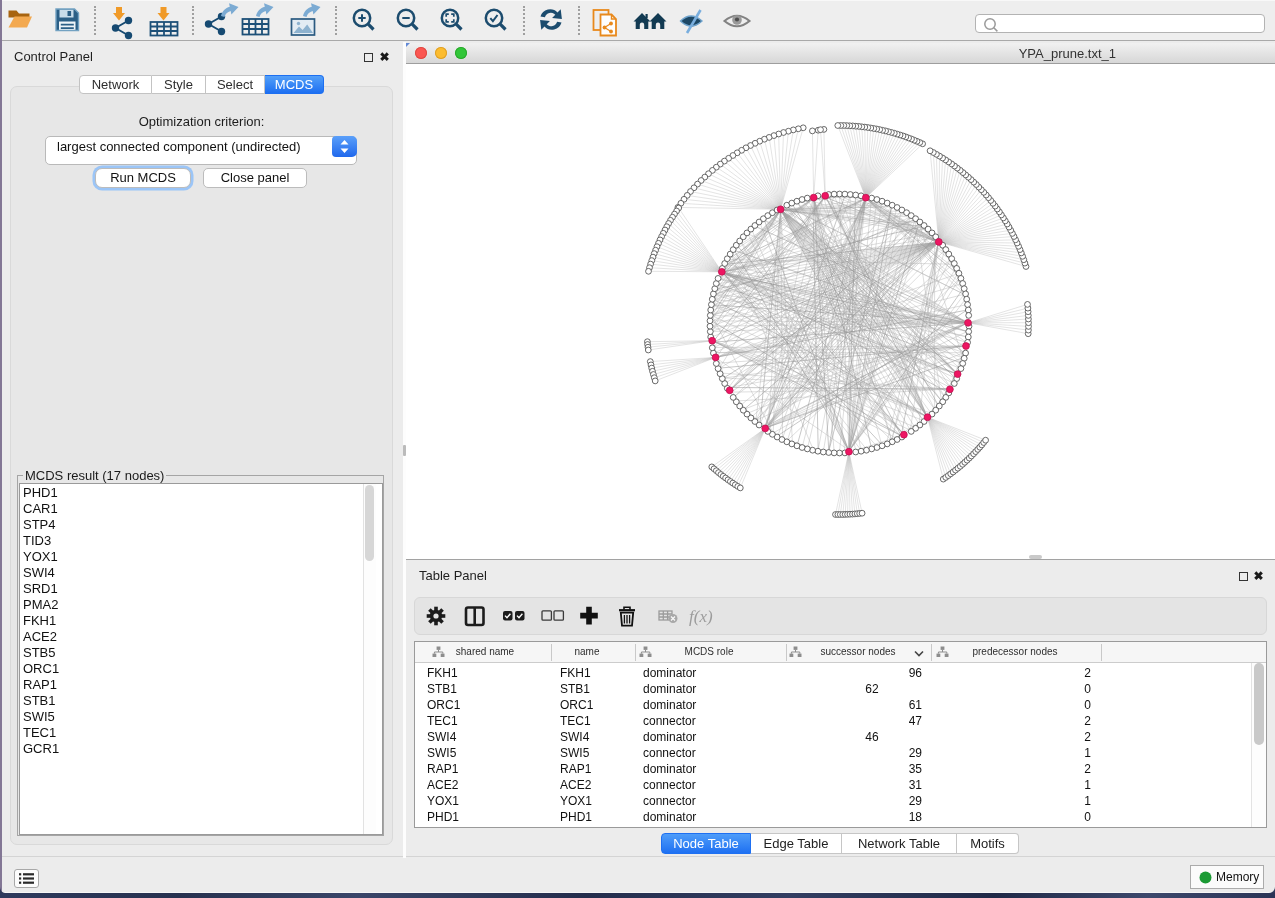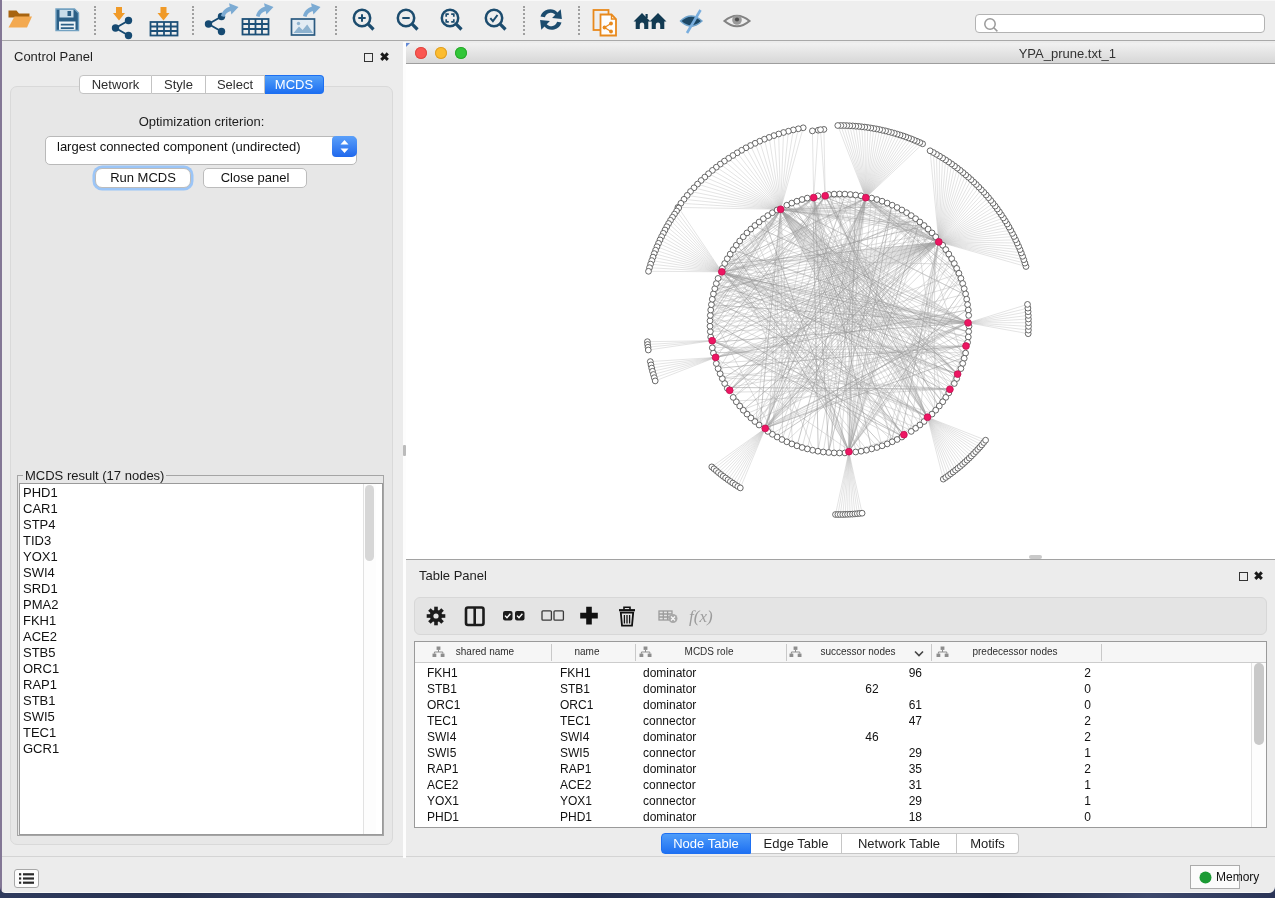--- a/index.html
+++ b/index.html
@@ -34,21 +34,21 @@
 #mcds-list { left:19px; top:483px; width:364px; height:352px; background:#fff; border:1px solid #9a9a9a; }
 #mcds-items { left:23px; top:485px; font-size:13px; color:#111; line-height:16px; }
 #mcds-scroll { left:363px; top:484px; width:13px; height:350px; border-left:1px solid #e2e2e2; background:#fdfdfd; }
 #mcds-thumb { left:365px; top:485px; width:9px; height:76px; background:#d7d7d7; border-radius:5px; }
 
 .wicon { position:absolute; width:9px; height:9px; border:1.4px solid #333; }
 .xicon { position:absolute; font-size:12px; font-weight:bold; color:#1a1a1a; }
 
 #statusline { left:2px; top:856px; width:1273px; height:1px; background:#d4d4d4; }
 #lefticon { left:14px; top:869px; width:25px; height:19px; background:#fcfcfc; border:1px solid #a8a8a8; border-radius:3px; }
-#membtn { left:1190px; top:865px; width:50px; height:24px; background:#fbfbfb; border:1px solid #ababab; font-size:12px; color:#111; }
+#membtn { left:1190px; top:865px; width:74px; height:24px; background:#fbfbfb; border:1px solid #ababab; font-size:12px; color:#111; }
 #net-titlebar { left:405px; top:43px; width:870px; height:21px; background:linear-gradient(#f1f1f1,#d7d7d7); border-left:1px solid #8f8f8f; border-bottom:1px solid #9e9e9e; }
 #net-title { left:700px; top:46px; width:416px; text-align:right; font-size:13px; color:#333; }
 .tl { position:absolute; top:47px; width:12px; height:12px; border-radius:50%; }
 #net-canvas { left:406px; top:64px; width:869px; height:496px; background:#fff; border-bottom:1px solid #a2a2a2; }
 
 #tp-title { left:419px; top:568px; font-size:13px; color:#1f1f1f; }
 #tp-toolbar { left:414px; top:597px; width:853px; height:38px; background:#e4e4e4; border:1px solid #d7d7d7; border-radius:6px; }
 #tp-table { left:414px; top:641px; width:853px; height:187px; background:#fff; border:1px solid #9a9a9a; }
 #tp-header { left:415px; top:642px; width:851px; height:21px; background:#f6f6f6; border-bottom:1px solid #cccccc; }
 .hsep { position:absolute; top:644px; height:17px; width:1px; background:#c9c9c9; }

